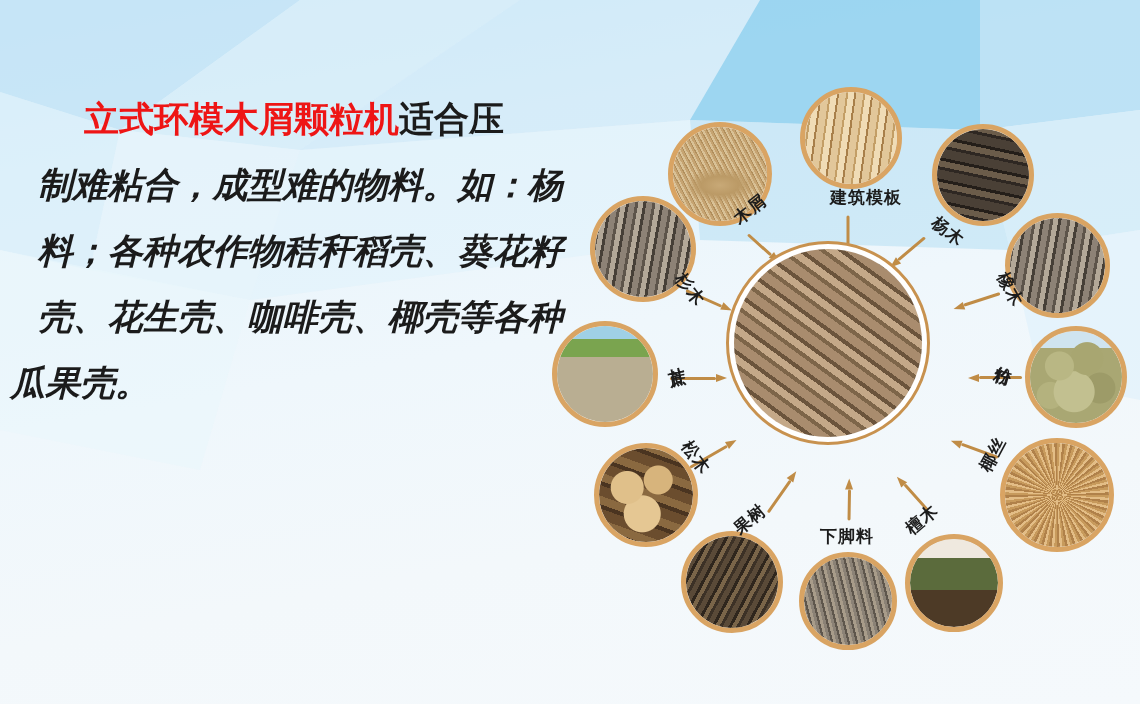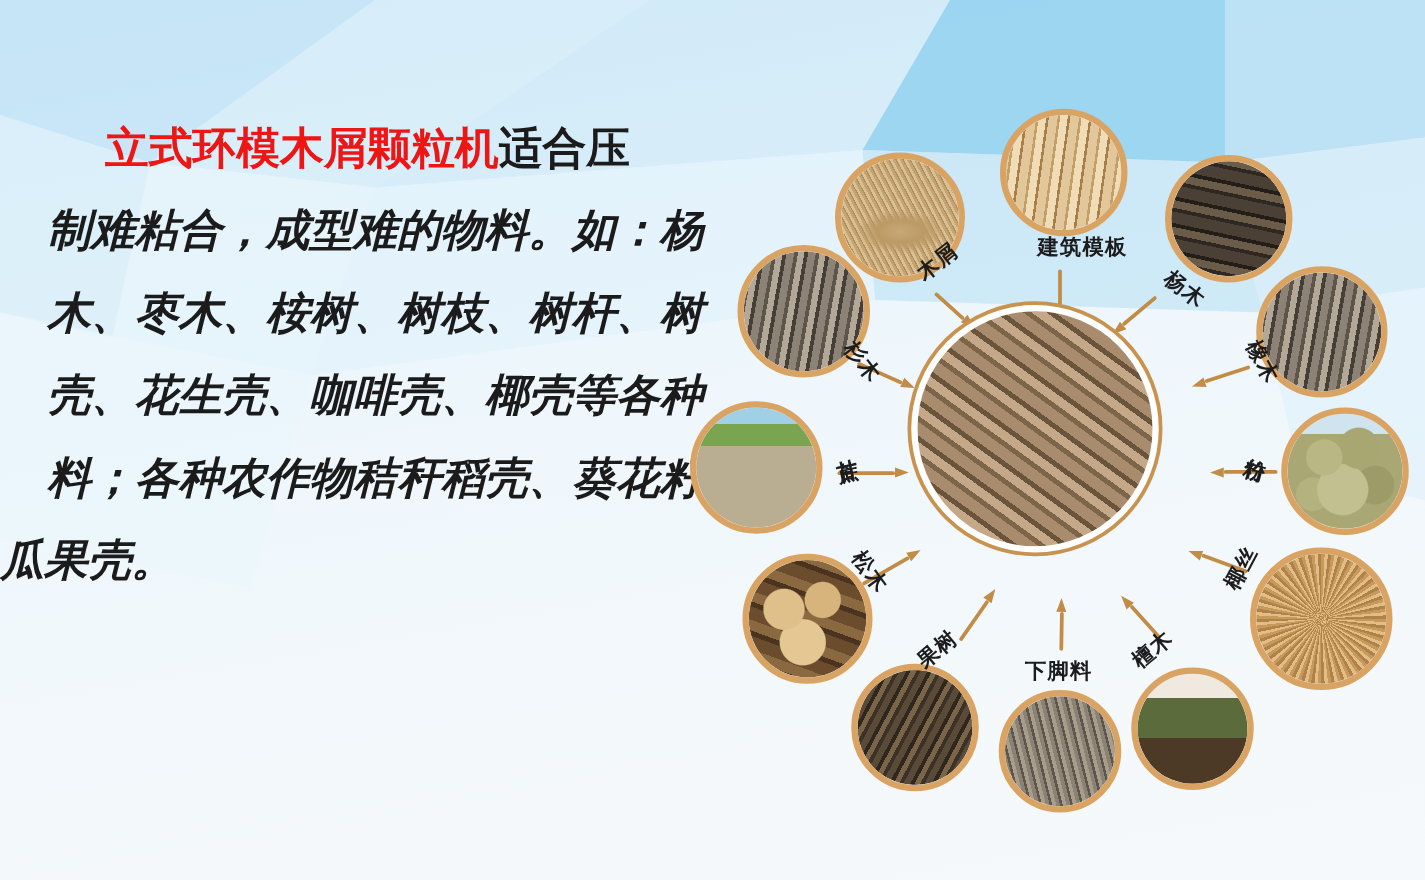--- a/index.html
+++ b/index.html
@@ -159,24 +159,23 @@
     <polygon points="1010,250 1140,230 1140,400 1040,380" fill="#ddf0fb" opacity=".6"></polygon>
     <polygon points="0,250 250,300 200,470 0,430" fill="#eaf6fc" opacity=".6"></polygon>
     <polygon points="300,150 690,120 700,240 250,300" fill="#ddf1fb" opacity=".5"></polygon>
   </svg>
 
   <div id="text-block">
     <div class="txt-line first">
       <span class="hl">立式环模木屑颗粒机</span><span>适合压</span>
     </div>
     <div class="txt-line body">制难粘合，成型难的物料。如：杨</div>
-    <div class="txt-line body">木、枣木、桉树、树枝、树杆、树</div>
+    <div class="txt-line body">料；各种农作物秸秆稻壳、葵花籽</div>
     <div class="txt-line body">壳、花生壳、咖啡壳、椰壳等各种</div>
-    <div class="txt-line body">料；各种农作物秸秆稻壳、葵花籽</div>
-    <div class="txt-line body" style="text-align:left; padding-left:0;">瓜果壳。</div>
+    <div class="txt-line body" style="text-align:left; padding-left:10px;">瓜果壳。</div>
   </div>
 
   <div id="diagram">
 
     <div class="arrow" style="left:168px; top:152px; width:42px; transform:rotate(42deg);">
       <div class="shaft" style="width:31px;"></div>
         <div class="head" style="left:31px;"></div>
       </div>
     <div class="arrow" style="left:268px; top:133px; width:40px; transform:rotate(90deg);">
       <div class="shaft" style="width:29px;"></div>

